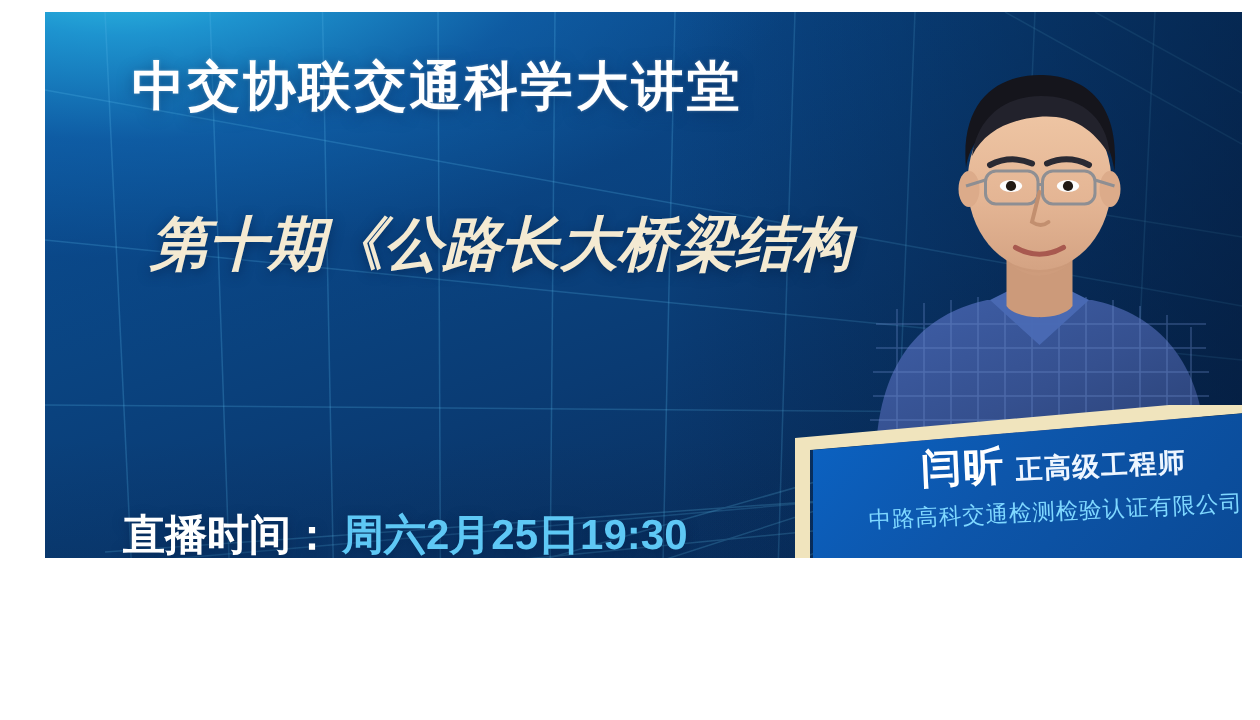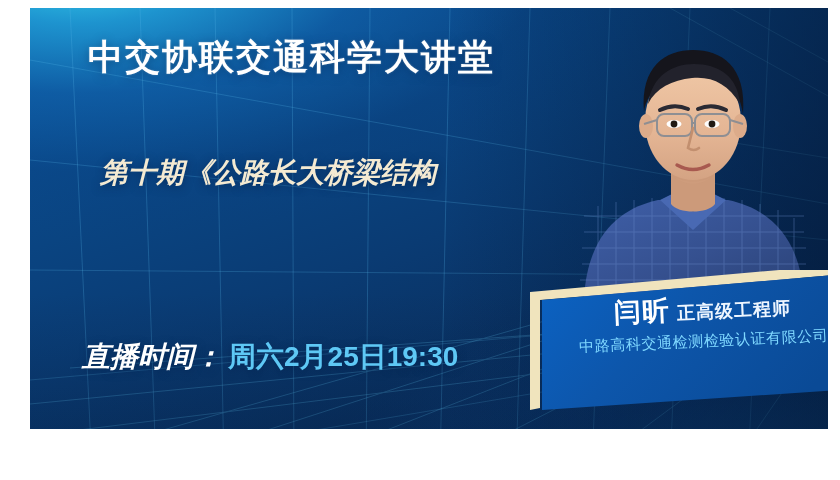--- a/index.html
+++ b/index.html
@@ -10,21 +10,21 @@
   body {
     width: 840px;
     height: 480px;
     overflow: hidden;
     font-family: "Liberation Sans", "DejaVu Sans", sans-serif;
   }
 
   #poster {
     position: relative;
     width: 840px;
-    height: 429px;
+    height: 372px;
     background: #ffffff;
     overflow: hidden;
   }
 
   
   .card {
     position: absolute;
     left: 30px;
     top: 8px;
     width: 798px;
@@ -125,43 +125,43 @@
     color: #ffffff;
     letter-spacing: 2px;
     text-shadow: 0 2px 10px rgba(0,40,90,0.55), 0 0 2px rgba(255,255,255,0.35);
     white-space: nowrap;
   }
 
   
   .subtitle {
     position: absolute;
     left: 56px;
-    top: 145px;
+    top: 128px;
     width: 520px;
-    font-size: 28px;
+    font-size: 39px;
     font-style: italic;
     font-weight: bold;
     color: #f4ead2;
     line-height: 1.42;
     text-shadow: 0 2px 8px rgba(0,30,70,0.6);
   }
   .subtitle .l1 { display:block; padding-left: 14px; }
   .subtitle .l2 { display:block; }
 
   
   .livetime {
     position: absolute;
     left: 52px;
     top: 330px;
     font-size: 28px;
     font-weight: bold;
     white-space: nowrap;
     text-shadow: 0 2px 8px rgba(0,30,70,0.55);
   }
-  .livetime .label { color: #ffffff; font-style: italic; }
+  .livetime .label { color: #ffffff; }
   .livetime .value { color: #5ec8f5; margin-left: 6px; }
 </style>
 </head>
 <body>
 
 <div id="poster">
 
   <div class="card">
 
     <div class="grid-layer">

